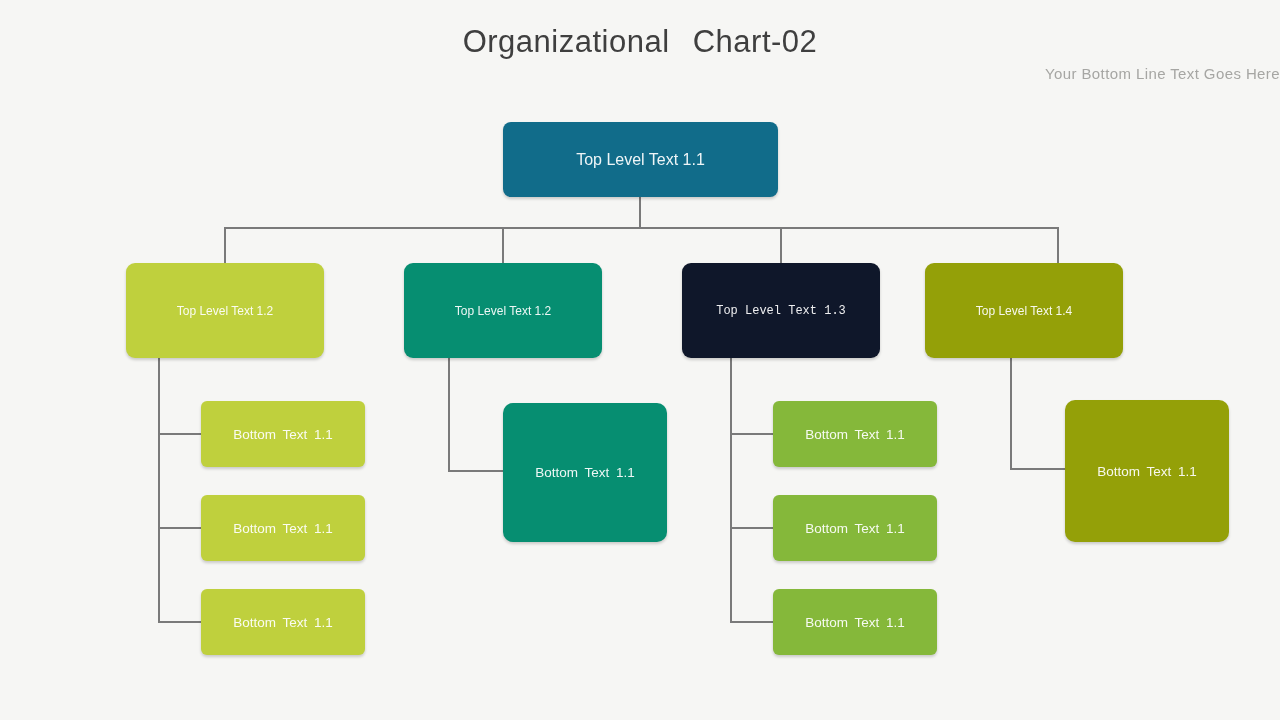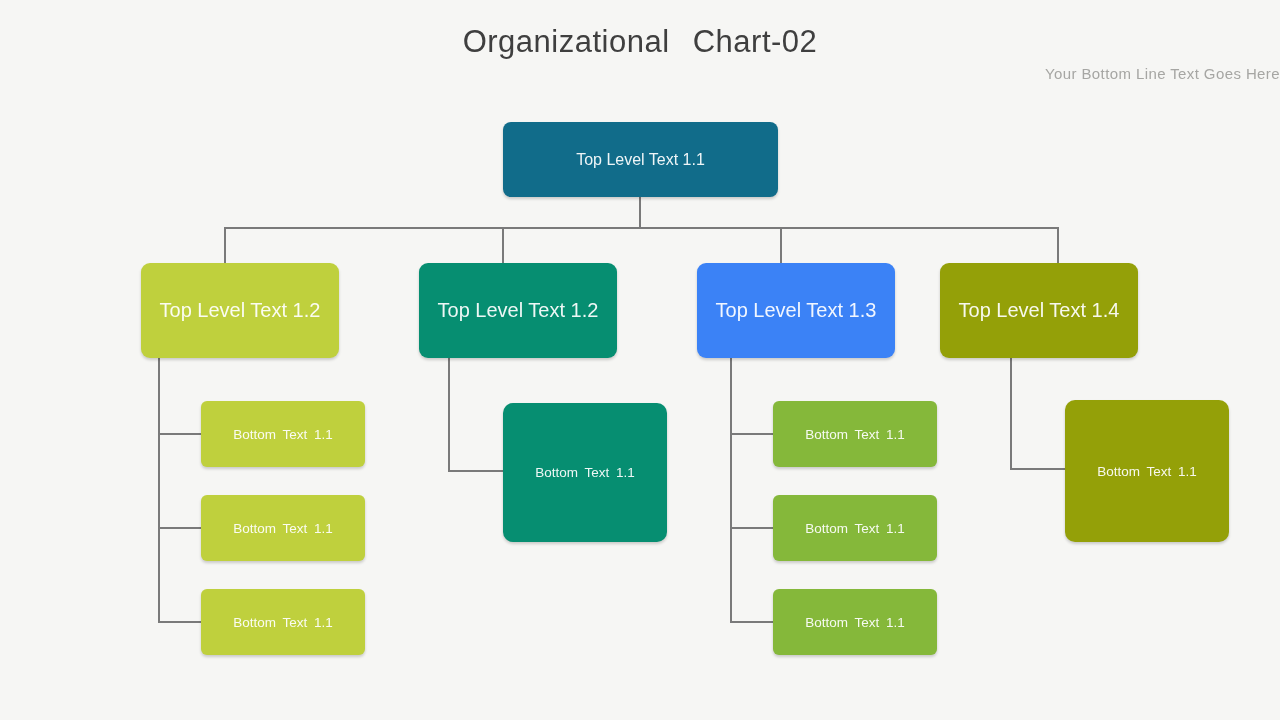--- a/index.html
+++ b/index.html
@@ -15,21 +15,21 @@
     position:absolute;left:0;top:65px;width:100%;text-align:right;
     font-size:15px;letter-spacing:0.4px;
   }
   .line{position:absolute;}
   .node{
     position:absolute;display:flex;align-items:center;justify-content:center;
     color:rgba(255,255,255,0.93);text-align:center;
     box-shadow:0 2px 3px rgba(0,0,0,0.18);
   }
   .root{left:503px;top:122px;width:275px;height:75px;border-radius:8px;font-size:16px;}
-  .branch{top:263px;width:198px;height:95px;border-radius:9px;font-size:20px;margin-left:15px;}
+  .branch{top:263px;width:198px;height:95px;border-radius:9px;font-size:12px;}
   .child{width:164px;height:66px;border-radius:6px;font-size:13.5px;word-spacing:3px;}
   .child-big{width:164px;border-radius:10px;font-size:13.5px;word-spacing:3px;}
 </style>
 </head>
 <body>
 
 <div class="canvas" style="background: rgb(246, 246, 244);">
 
   <div class="title" style="color: rgb(63, 63, 63);">Organizational Chart-02</div>
   <div class="subtitle" style="color: rgb(166, 166, 163);">Your Bottom Line Text Goes Here</div>
@@ -54,21 +54,21 @@
   <div class="line" style="left: 730px; top: 527px; width: 44px; height: 2px; background: rgb(122, 122, 122);"></div>
   <div class="line" style="left: 730px; top: 621px; width: 44px; height: 2px; background: rgb(122, 122, 122);"></div>
 
   <div class="line" style="left: 1010px; top: 358px; width: 2px; height: 112px; background: rgb(122, 122, 122);"></div>
   <div class="line" style="left: 1010px; top: 468px; width: 56px; height: 2px; background: rgb(122, 122, 122);"></div>
 
   <div class="node root" style="background-color: rgb(17, 108, 138);">Top Level Text 1.1</div>
 
   <div class="node branch" style="left: 126px; background-color: rgb(191, 208, 61);">Top Level Text 1.2</div>
   <div class="node branch" style="left: 404px; background-color: rgb(6, 142, 113);">Top Level Text 1.2</div>
-  <div class="node branch" style="left: 682px; background-color: #3b82f6;">Top Level Text 1.3</div>
+  <div class="node branch" style="left: 682px; background-color: #0f172a; font-family: Liberation Mono, monospace;">Top Level Text 1.3</div>
   <div class="node branch" style="left: 925px; background-color: rgb(148, 160, 8);">Top Level Text 1.4</div>
 
   <div class="node child" style="left: 201px; top: 401px; background-color: rgb(191, 208, 61);">Bottom Text 1.1</div>
   <div class="node child" style="left: 201px; top: 495px; background-color: rgb(191, 208, 61);">Bottom Text 1.1</div>
   <div class="node child" style="left: 201px; top: 589px; background-color: rgb(191, 208, 61);">Bottom Text 1.1</div>
 
   <div class="node child-big" style="left: 503px; top: 403px; height: 139px; background-color: rgb(6, 142, 113);">Bottom Text 1.1</div>
 
   <div class="node child" style="left: 773px; top: 401px; background-color: rgb(133, 184, 58);">Bottom Text 1.1</div>
   <div class="node child" style="left: 773px; top: 495px; background-color: rgb(133, 184, 58);">Bottom Text 1.1</div>

